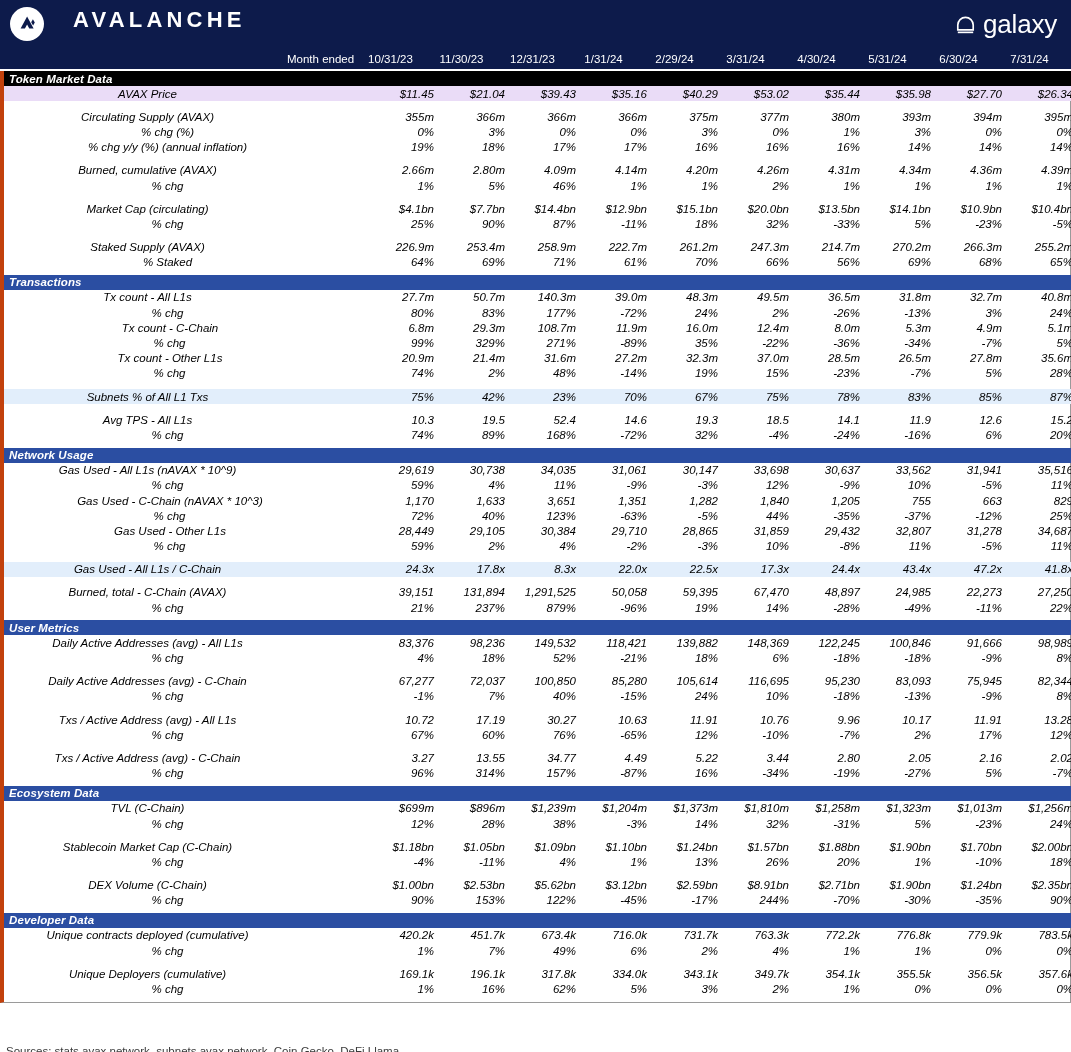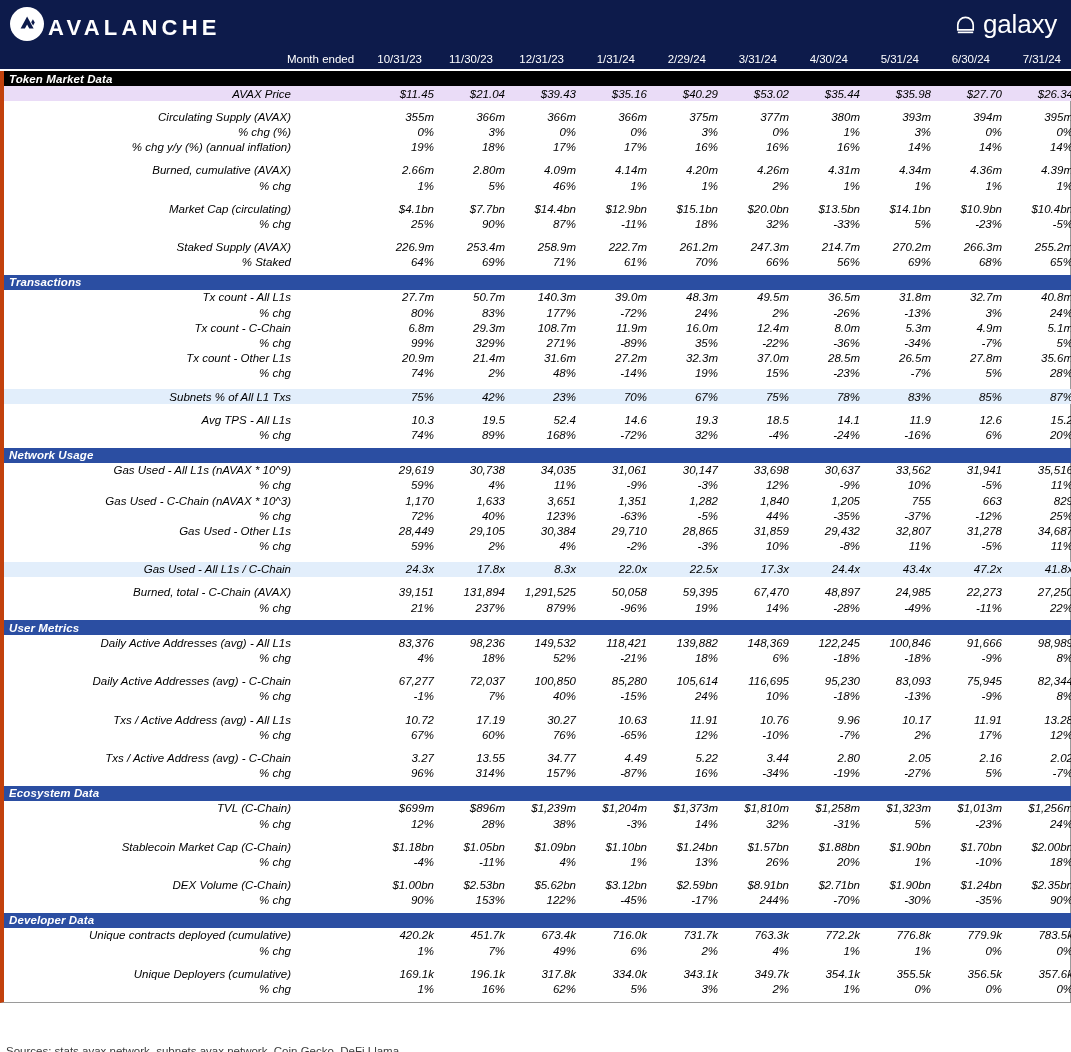--- a/index.html
+++ b/index.html
@@ -18,21 +18,21 @@
 
   
   .banner {
     height: 48px;
     background: #0d1b4b;
     display: flex;
     align-items: center;
     justify-content: space-between;
     padding: 0 14px 0 10px;
   }
-  .brand { display: flex; align-items: flex-end; gap: 4px; }
+  .brand { display: flex; align-items: flex-start; gap: 29px; }
   .avax-mark {
     width: 34px; height: 34px; border-radius: 50%;
     background: #ffffff;
     display: flex; align-items: center; justify-content: center;
   }
   .avax-mark svg { display:block; }
   .brand-name {
     color: #ffffff;
     font-size: 22px;
     letter-spacing: 4.2px;
@@ -59,21 +59,21 @@
   col.c-label { width: 287px; }
   col.c-me    { width: 72px;  }
   col.c-data  { width: 71px;  }
 
   
   tr.hdr td {
     background: #0d1b4b;
     color: #ffffff;
     height: 21px;
     font-size: 11.5px;
-    text-align: right;
+    text-align: center;
     padding-right: 8px;
     vertical-align: middle;
     white-space: nowrap;
   }
   tr.hdr td.blank { background: #0d1b4b; border-right: 0; }
   tr.hdr td.me { font-weight: 400; }
 
   
   tr.sec td {
     height: 15px;
@@ -82,21 +82,21 @@
     font-size: 11.5px;
     padding-left: 5px;
     vertical-align: middle;
     letter-spacing: 0.1px;
   }
   tr.sec.black td { background: #000000; }
   tr.sec.blue  td { background: #2b4ea2; }
 
   
   tr.d td { height: 15.2px; vertical-align: middle; white-space: nowrap; }
-  td.lbl { text-align: right; padding-left: 14px; }
+  td.lbl { text-align: center; padding-left: 14px; }
   td.lbl.i1 { padding-left: 40px; }
   td.lbl.i2 { padding-left: 45px; }
   td.lbl.i3 { padding-left: 44px; }
   td.num { text-align: right; padding-right: 9px; }
 
   tr.hl-purple td { background: #eadcf7; }
   tr.hl-blue td   { background: #e2eefb; }
   tr.gap td { height: 8px; }
   tr.gap2 td { height: 5px; }
 

